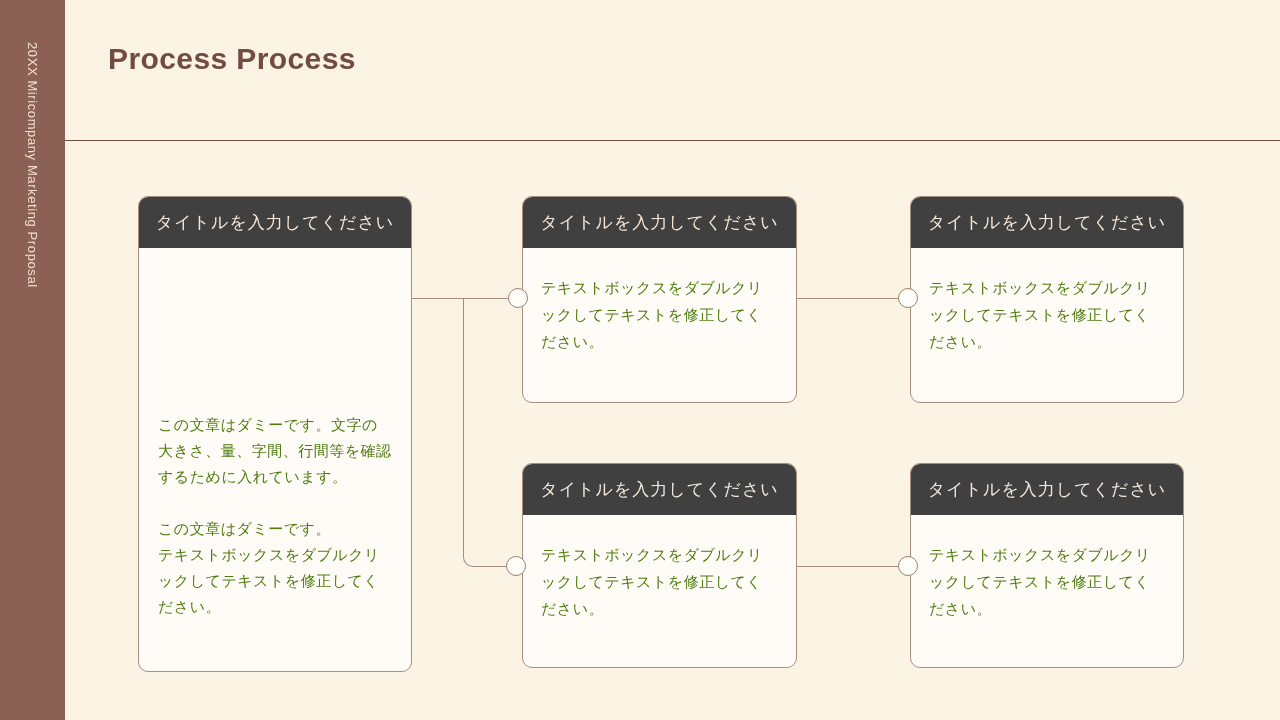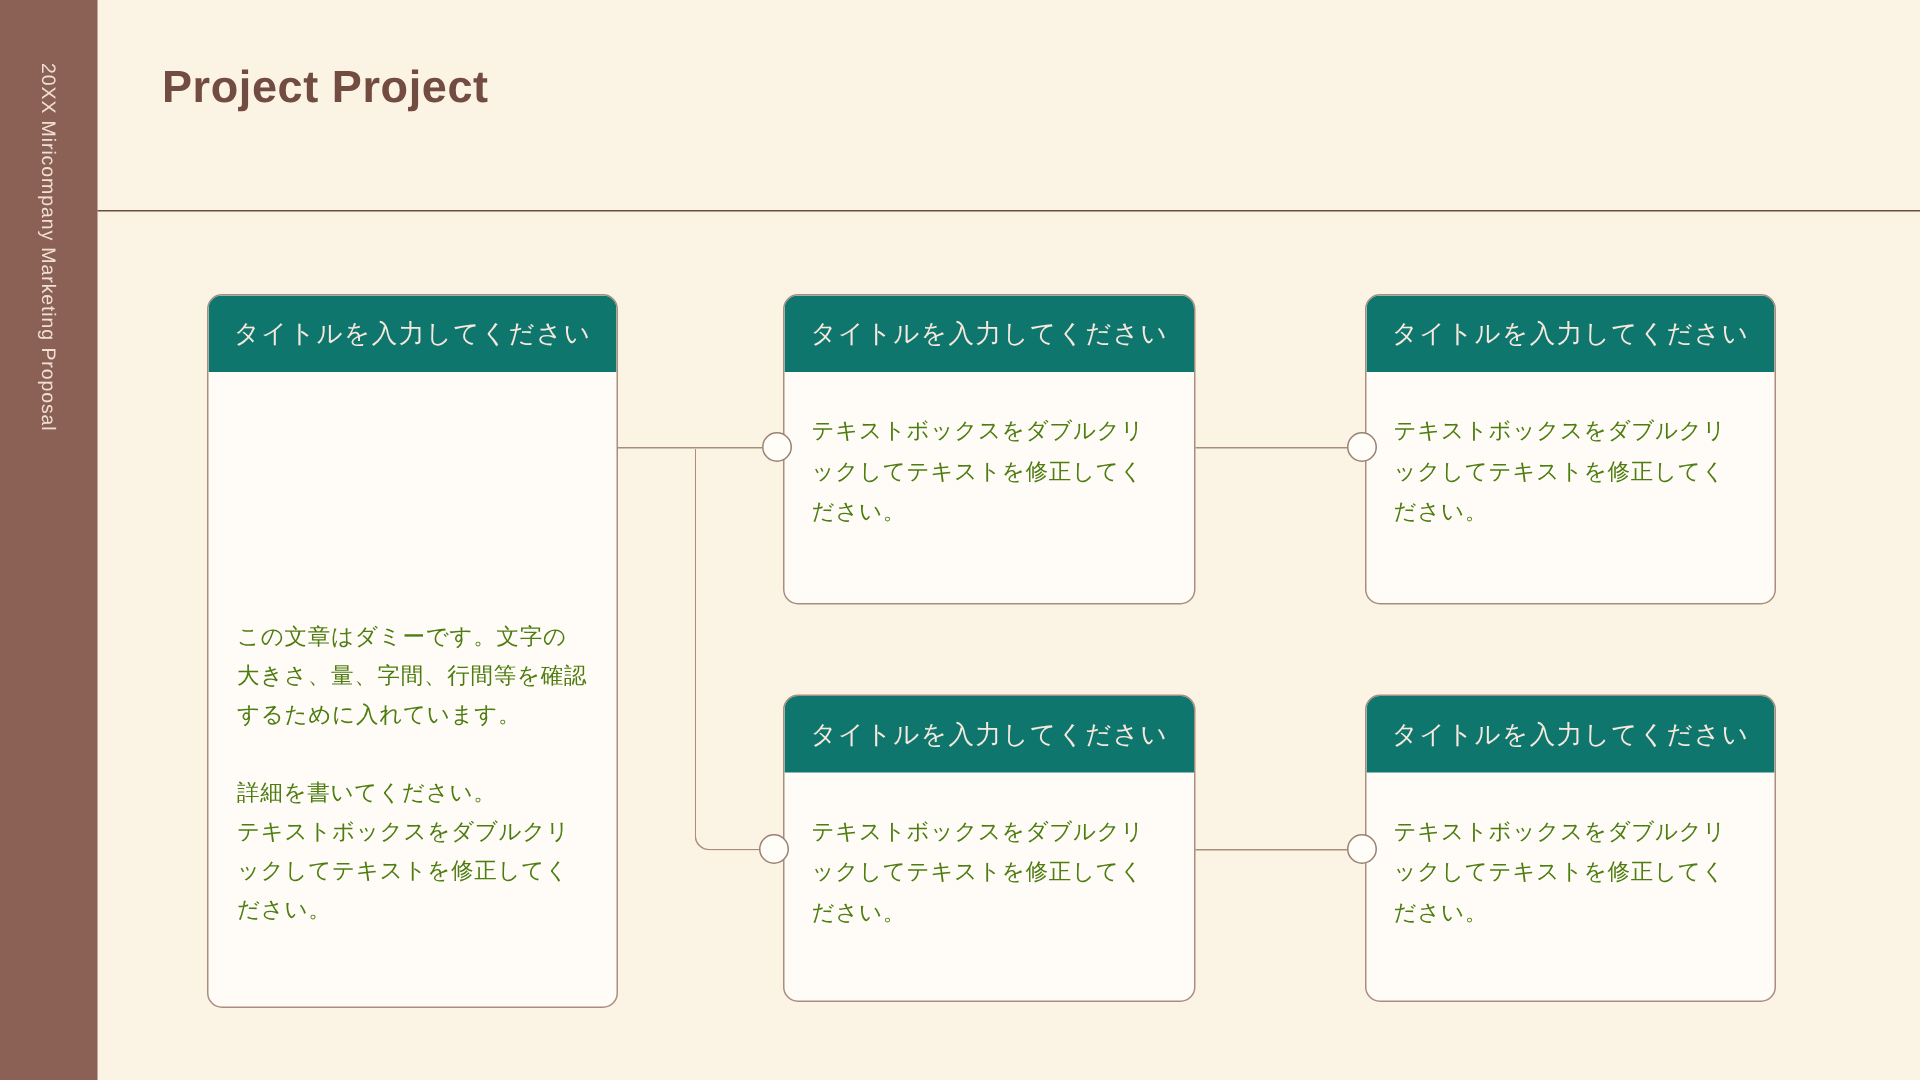--- a/index.html
+++ b/index.html
@@ -30,21 +30,21 @@
   .header-divider {
     position:absolute; left:65px; top:140px; width:1215px; height:0;
     border-top:1px solid #6E4C3F;
   }
   
   .card {
     position:absolute; box-sizing:border-box; overflow:hidden;
     background:#FFFCF8; border:1px solid #A98E7E; border-radius:10px;
   }
   .card-header {
-    height:51px; background:#0f766e;
+    height:51px; background:#404040;
     display:flex; align-items:center; justify-content:center;
     color:#F6E9DC; font-size:17px; letter-spacing:1px; white-space:nowrap;
   }
   .card-body {
     color:#4d7c0f; font-size:15px; line-height:27px; letter-spacing:0.5px;
     text-align:left;
   }
   .card-main { left:138px; top:196px; width:274px; height:476px; }
   .card-main .card-body {
     height:535px; display:flex; flex-direction:column; justify-content:center;
@@ -78,38 +78,38 @@
 </style>
 </head>
 <body>
 
 <div class="slide">
 
   <div class="sidebar">
     <div class="sidebar-label">20XX Miricompany Marketing Proposal</div>
   </div>
 
-  <h1 class="page-title">Project Project</h1>
+  <h1 class="page-title">Process Process</h1>
   <div class="header-divider"></div>
 
   <div class="conn conn-h1"></div>
   <div class="conn conn-branch"></div>
   <div class="conn conn-h2"></div>
   <div class="conn conn-h3"></div>
   <div class="conn-node node-1"></div>
   <div class="conn-node node-2"></div>
   <div class="conn-node node-3"></div>
   <div class="conn-node node-4"></div>
 
   <div class="card card-main">
     <div class="card-header">タイトルを入力してください</div>
     <div class="card-body">
       <div class="para1">この文章はダミーです。文字の大きさ、量、字間、行間等を確認するために入れています。</div>
       <div class="para2">
-        <div>詳細を書いてください。</div>
+        <div>この文章はダミーです。</div>
         <div>テキストボックスをダブルクリックしてテキストを修正してください。</div>
       </div>
     </div>
   </div>
 
   <div class="card card-s card-top-mid">
     <div class="card-header">タイトルを入力してください</div>
     <div class="card-body">テキストボックスをダブルクリックしてテキストを修正してください。</div>
   </div>
 

